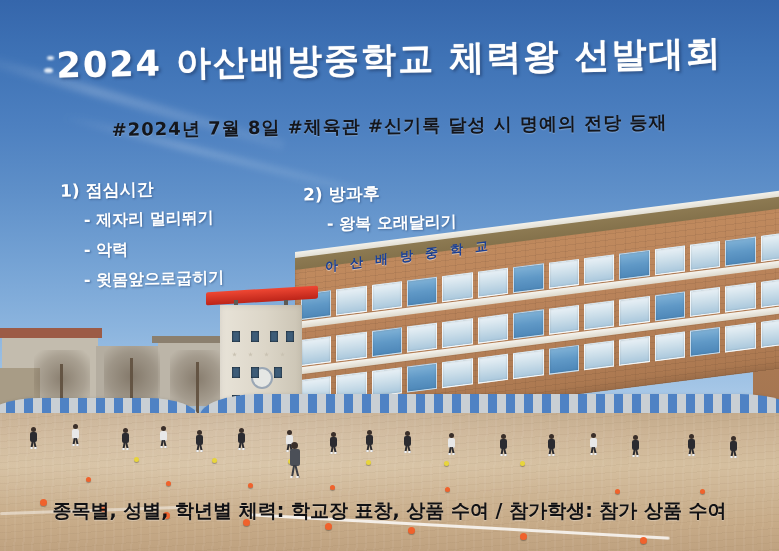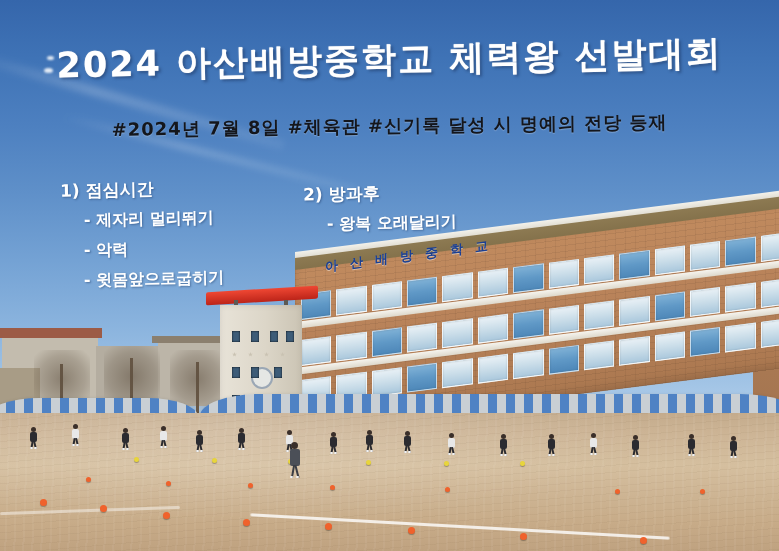--- a/index.html
+++ b/index.html
@@ -577,14 +577,15 @@
     <div class="item">- 제자리 멀리뛰기</div>
     <div class="item">- 악력</div>
     <div class="item">- 윗몸앞으로굽히기</div>
   </div>
 
   <div class="list right">
     <div class="heading">2) 방과후</div>
     <div class="item">- 왕복 오래달리기</div>
   </div>
 
+  <div class="banner">종목별, 성별, 학년별 체력: 학교장 표창, 상품 수여 / 참가학생: 참가 상품 수여</div>
 
 </div>
 
 </body></html>

